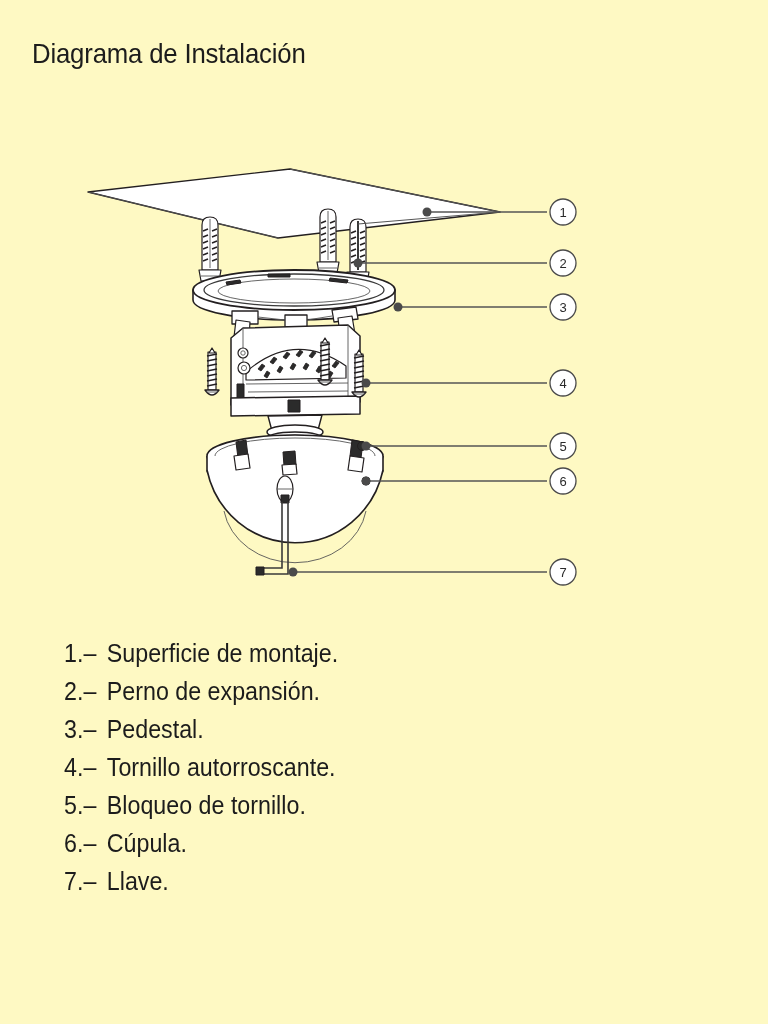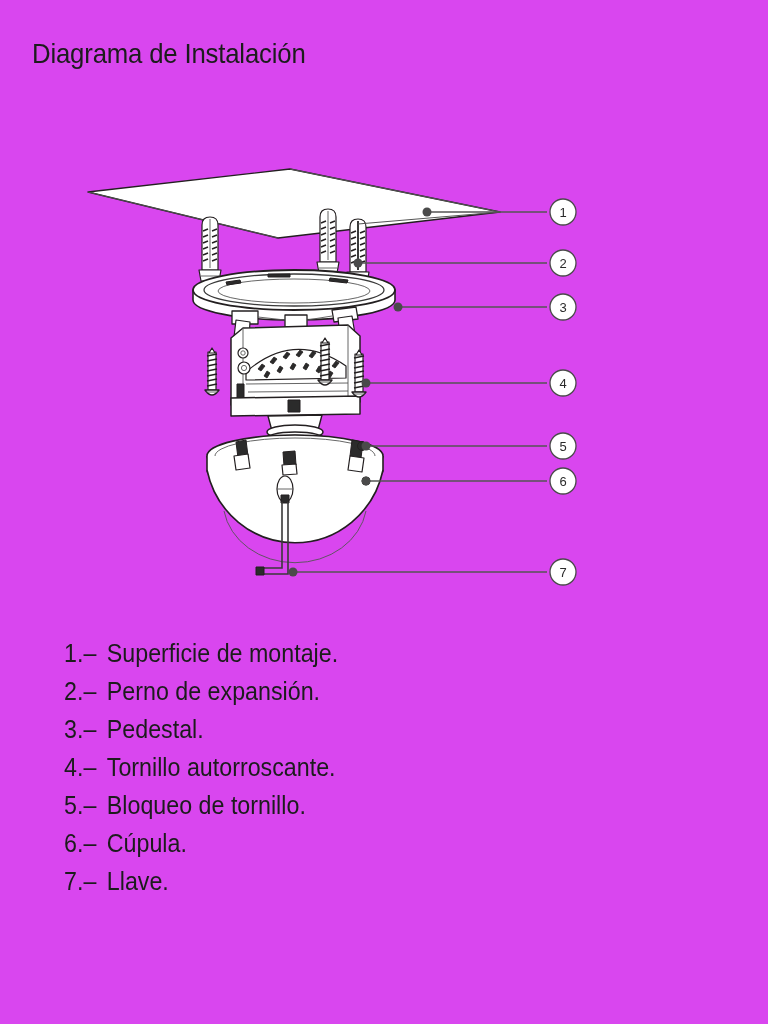--- a/index.html
+++ b/index.html
@@ -12,21 +12,21 @@
     height: 1024px;
     font-family: "Liberation Sans", sans-serif;
     color: #1a1a1a;
     overflow: hidden;
     position: relative;
   }
   #page {
     position: relative;
     width: 768px;
     height: 1024px;
-    background: #d946ef;
+    background: #fef9c3;
     text-decoration: underline;
   }
   #doc-title {
     position: absolute;
     left: 32px;
     top: 38px;
     font-size: 28px;
     font-weight: 400;
     letter-spacing: -0.2px;
     color: #1c1c1c;

